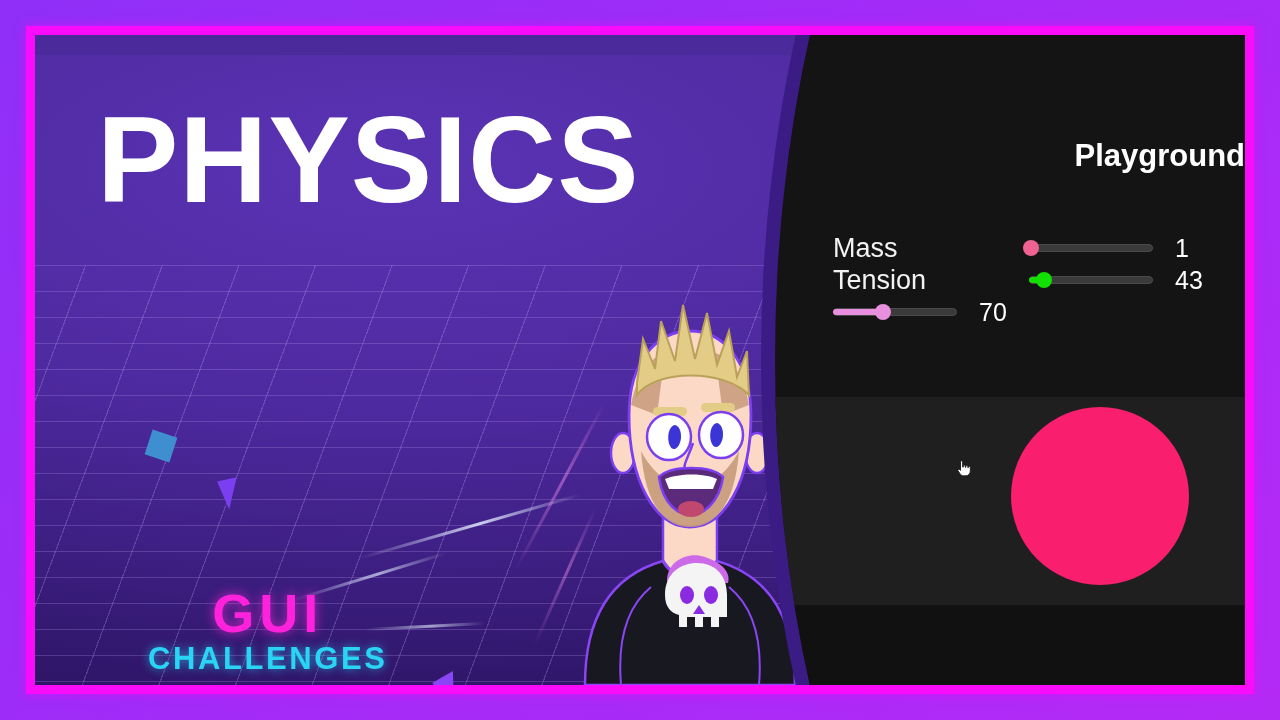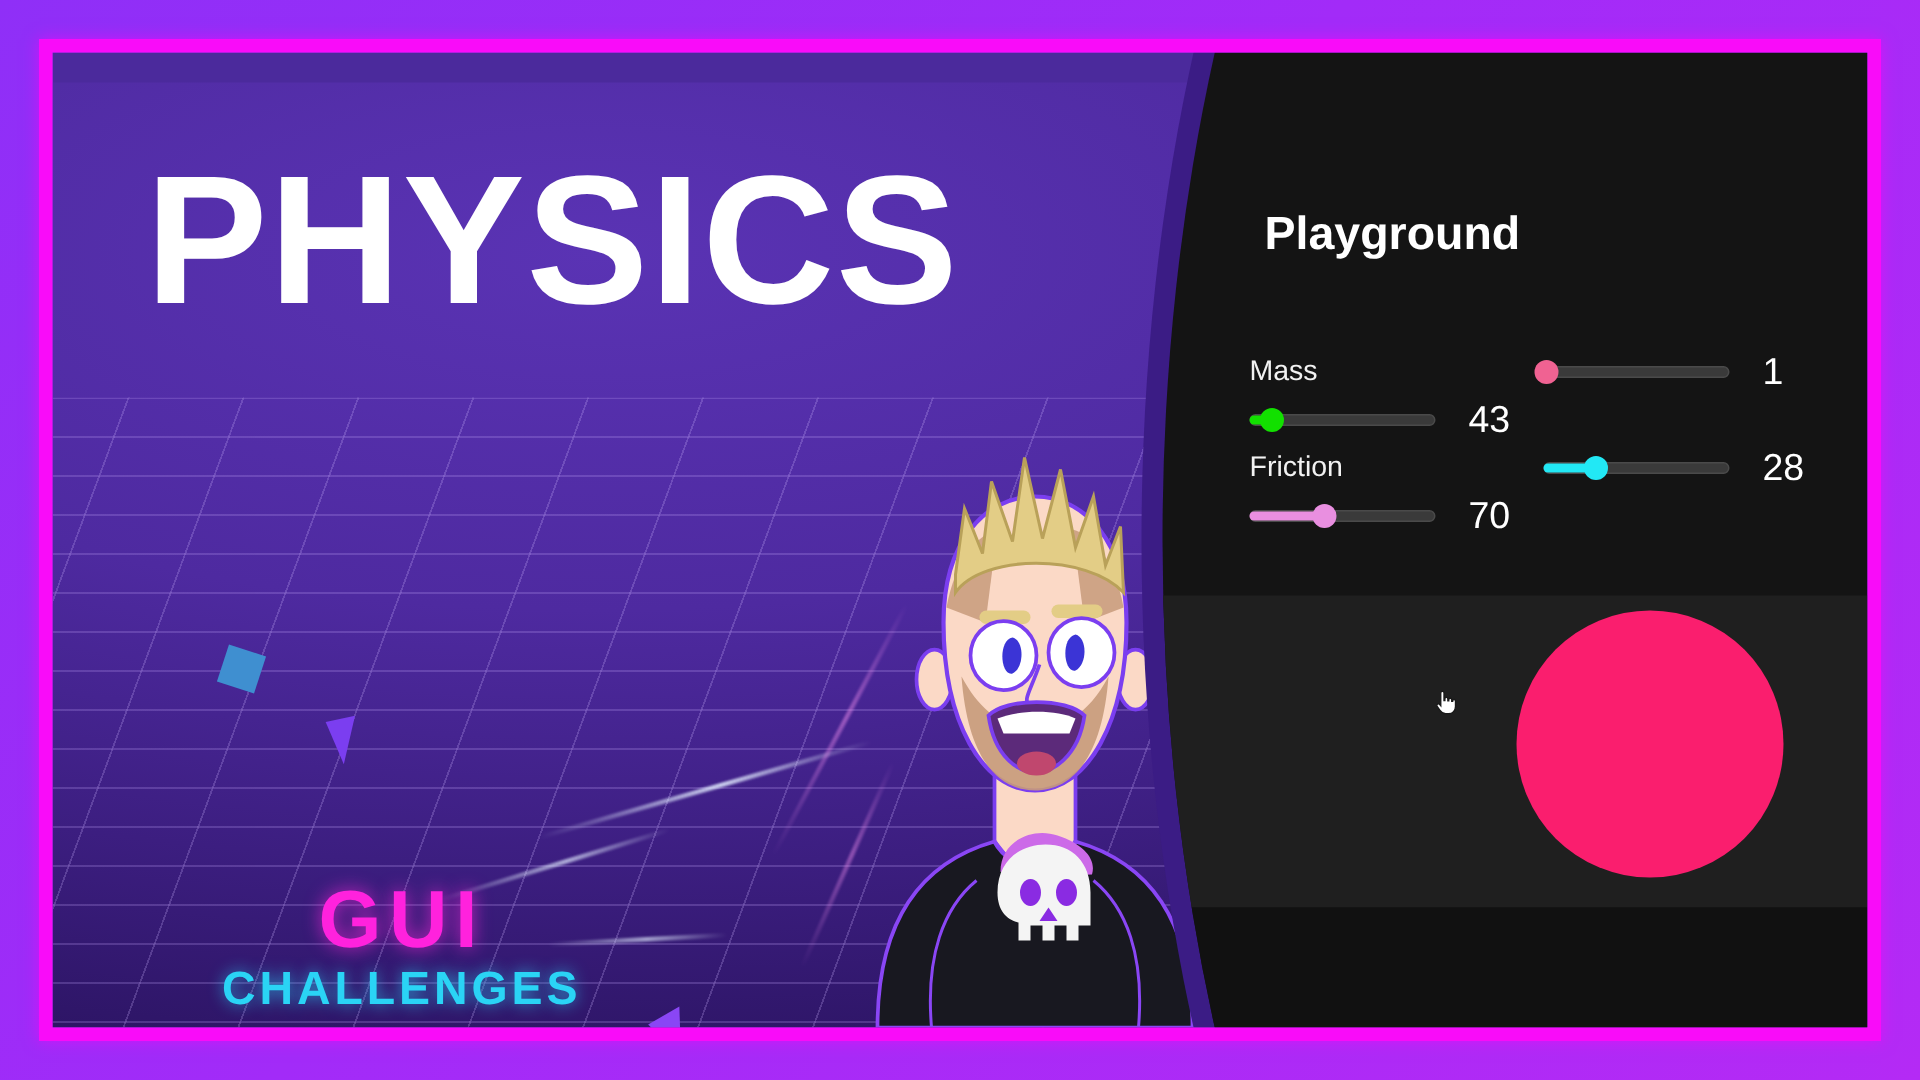--- a/index.html
+++ b/index.html
@@ -144,41 +144,41 @@
     position: absolute;
     right: 0; top: 0;
     width: 534px; height: 650px;
     background: #3b1c85;
     clip-path: ellipse(484px 874px at 100% 50%);
   }
 
   #panel-title {
     position: absolute;
     left: 0; right: 0; top: 103px;
-    text-align: left;
+    text-align: right;
     padding-left: 118px;
     font-size: 31px;
     font-weight: 700;
     color: #ffffff;
   }
 
   
   #controls {
     position: absolute;
     left: 108px; top: 197px;
     width: 402px;
   }
   .control-row {
     display: flex;
     align-items: center;
     height: 32px;
   }
   .control-label {
     width: 196px;
-    font-size: 19px;
+    font-size: 27px;
     color: #f2f2f2;
     white-space: nowrap;
   }
   .slider {
     position: relative;
     width: 124px;
     height: 18px;
     flex: 0 0 124px;
   }
   .slider .track {
@@ -325,37 +325,29 @@
           <div class="control-label">Mass</div>
           <div class="slider">
             <div class="track"></div>
             <div class="fill" style="width: 2%; background: rgb(240, 98, 146);"></div>
             <div class="thumb" style="left: 2%; background: rgb(240, 98, 146);"></div>
           </div>
           <div class="control-value">1</div>
         </div>
 
         <div class="control-row">
+          <div class="control-label">Tension</div>
           <div class="slider">
             <div class="track"></div>
             <div class="fill" style="width: 12%; background: rgb(18, 224, 0);"></div>
             <div class="thumb" style="left: 12%; background: rgb(18, 224, 0);"></div>
           </div>
           <div class="control-value">43</div>
         </div>
 
-        <div class="control-row">
-          <div class="control-label">Friction</div>
-          <div class="slider">
-            <div class="track"></div>
-            <div class="fill" style="width: 28%; background: rgb(34, 232, 245);"></div>
-            <div class="thumb" style="left: 28%; background: rgb(34, 232, 245);"></div>
-          </div>
-          <div class="control-value">28</div>
-        </div>
 
         <div class="control-row">
           <div class="slider">
             <div class="track"></div>
             <div class="fill" style="width: 40%; background: rgb(233, 143, 224);"></div>
             <div class="thumb" style="left: 40%; background: rgb(233, 143, 224);"></div>
           </div>
           <div class="control-value">70</div>
         </div>
 

